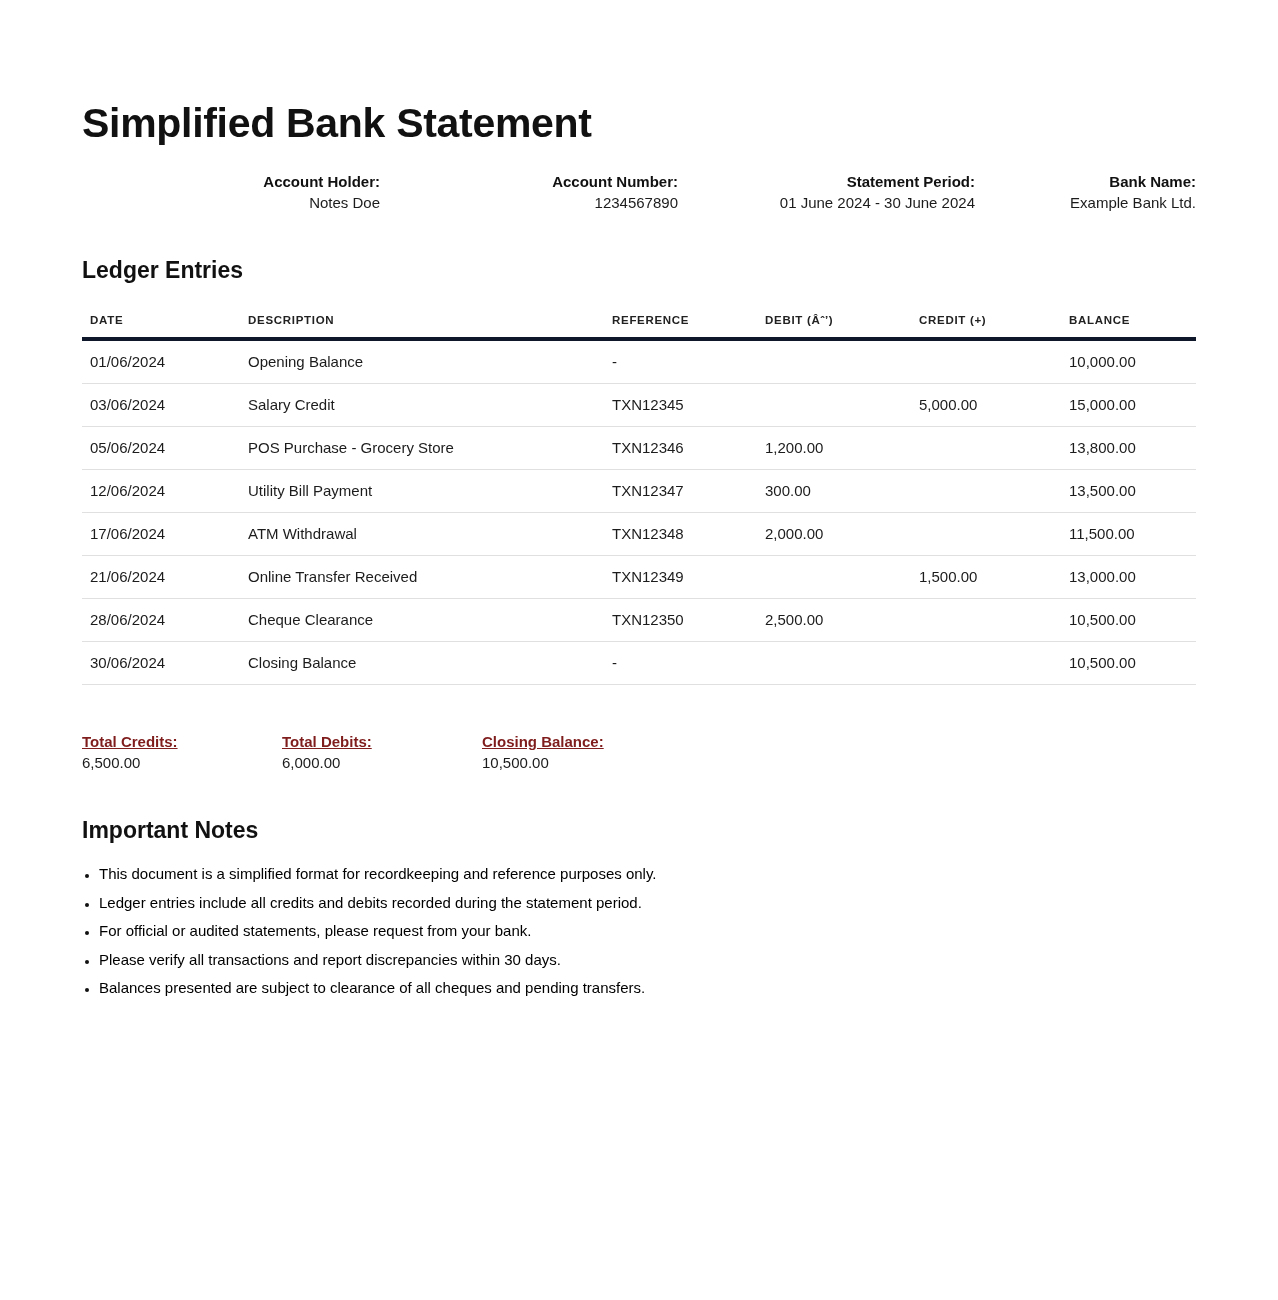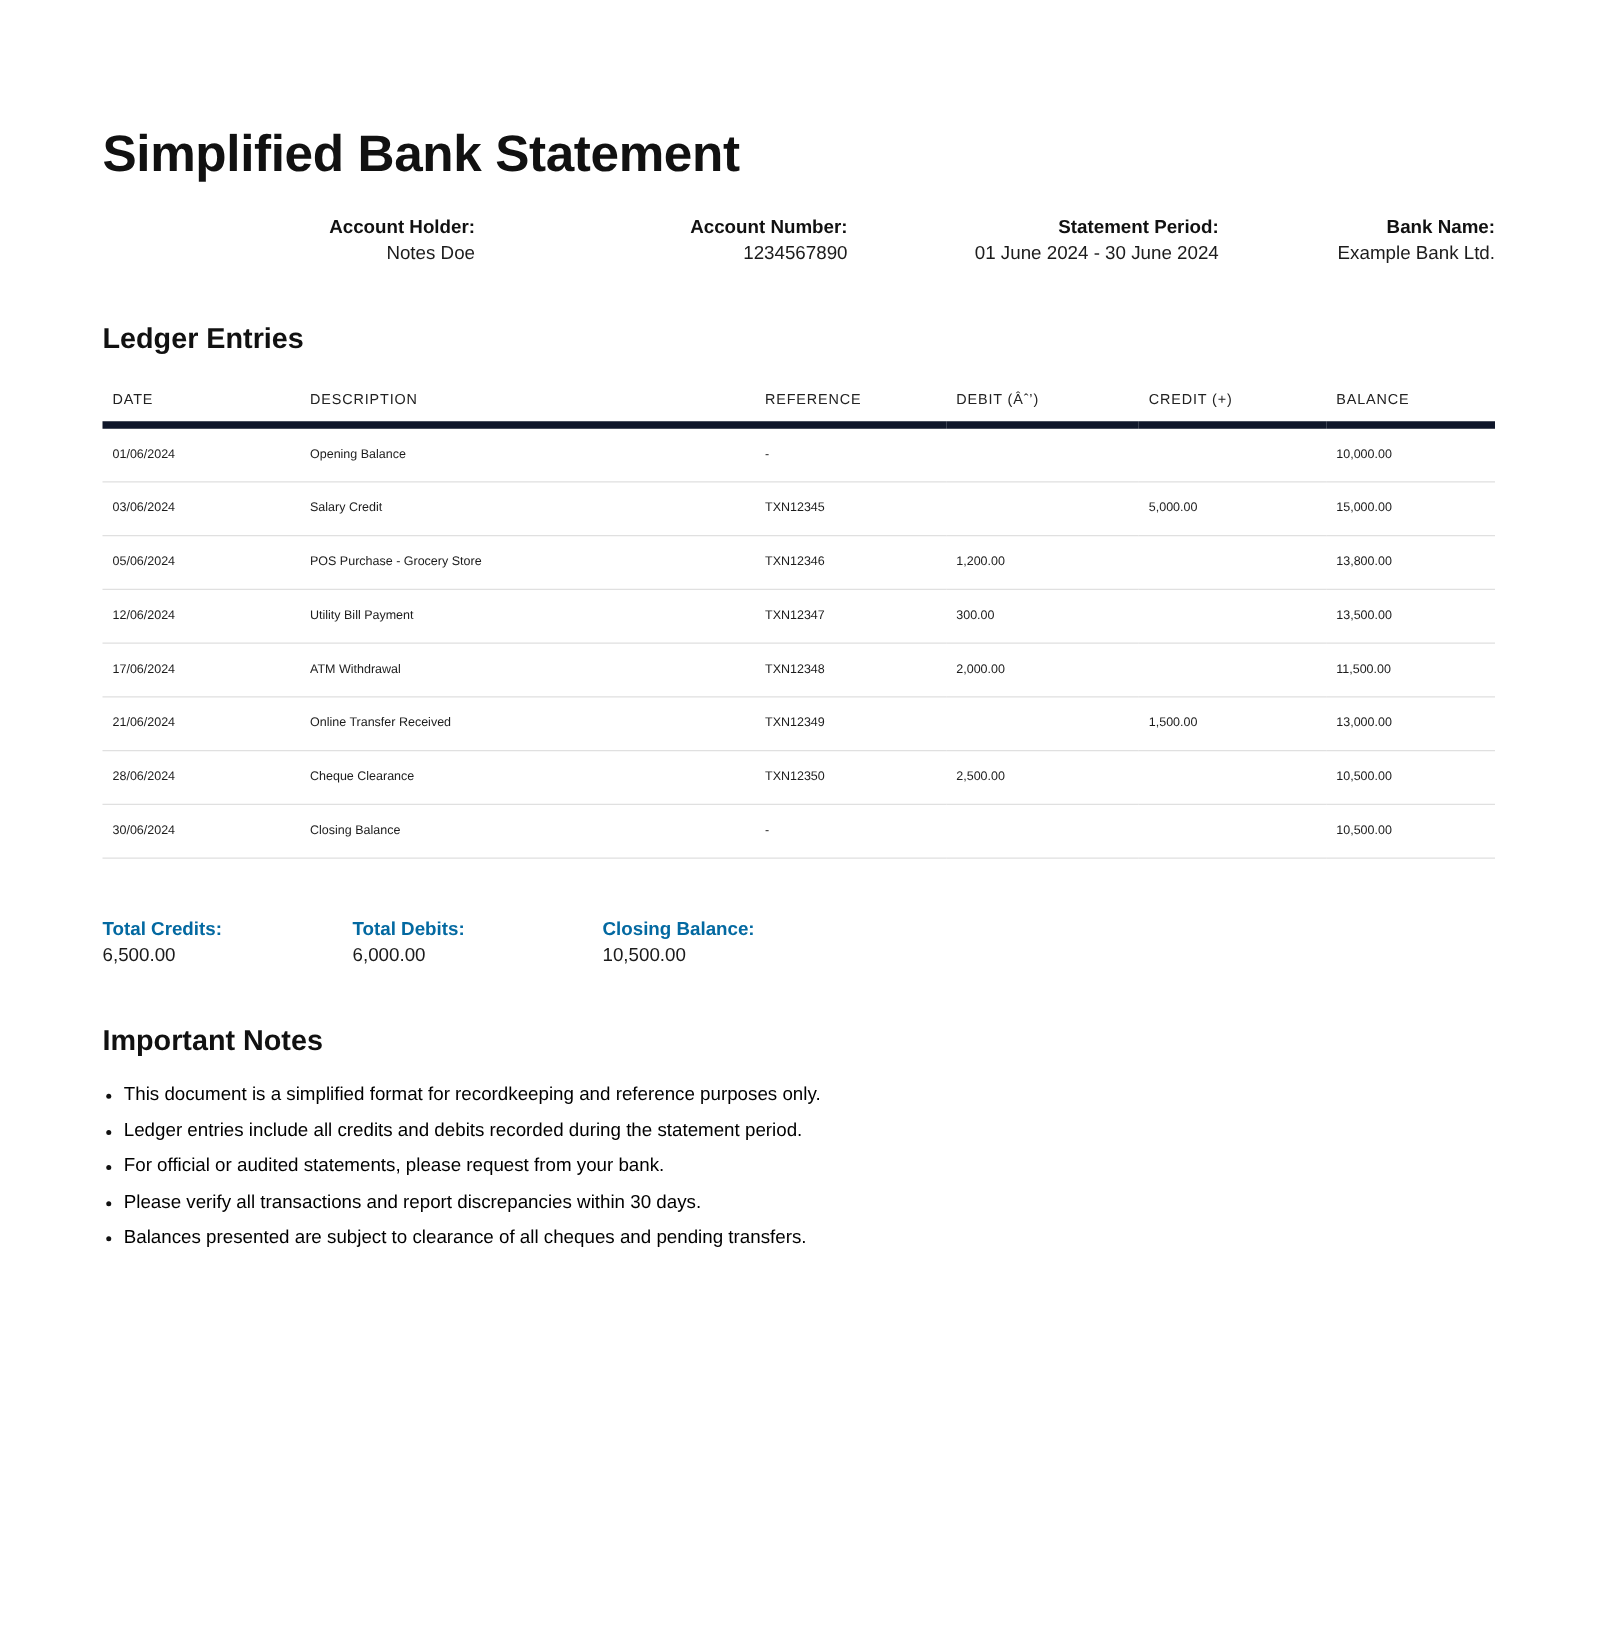--- a/index.html
+++ b/index.html
@@ -59,48 +59,49 @@
 
   
   table.ledger {
     margin-top: 20px;
     width: 100%;
     border-collapse: collapse;
   }
   table.ledger th {
     text-align: left;
     font-size: 11.5px;
-    font-weight: 400;
+    font-weight: 700;
     letter-spacing: 0.7px;
     color: #222222;
     padding: 10px 8px 11px 8px;
-    border-bottom: 6px solid #0f172a;
+    border-bottom: 4px solid #0f172a;
     white-space: nowrap;
   }
   table.ledger td {
     text-align: left;
-    font-size: 10px;
+    font-size: 15px;
     line-height: 20px;
     color: #1c1c1c;
     padding: 11px 8px;
     border-bottom: 1px solid #e0e0e0;
     white-space: nowrap;
   }
 
   
   .totals-grid {
     margin-top: 46px;
     display: grid;
     grid-template-columns: 200px 200px 200px;
   }
   .total-label {
     font-size: 15px;
     font-weight: 700;
     line-height: 21px;
-    color: #0369a1;
+    color: #7f1d1d;
+    text-decoration: underline;
   }
   .total-value {
     font-size: 15px;
     line-height: 21px;
     color: #1c1c1c;
   }
 
   
   ul.notes-list {
     margin: 20px 0 0 0;

